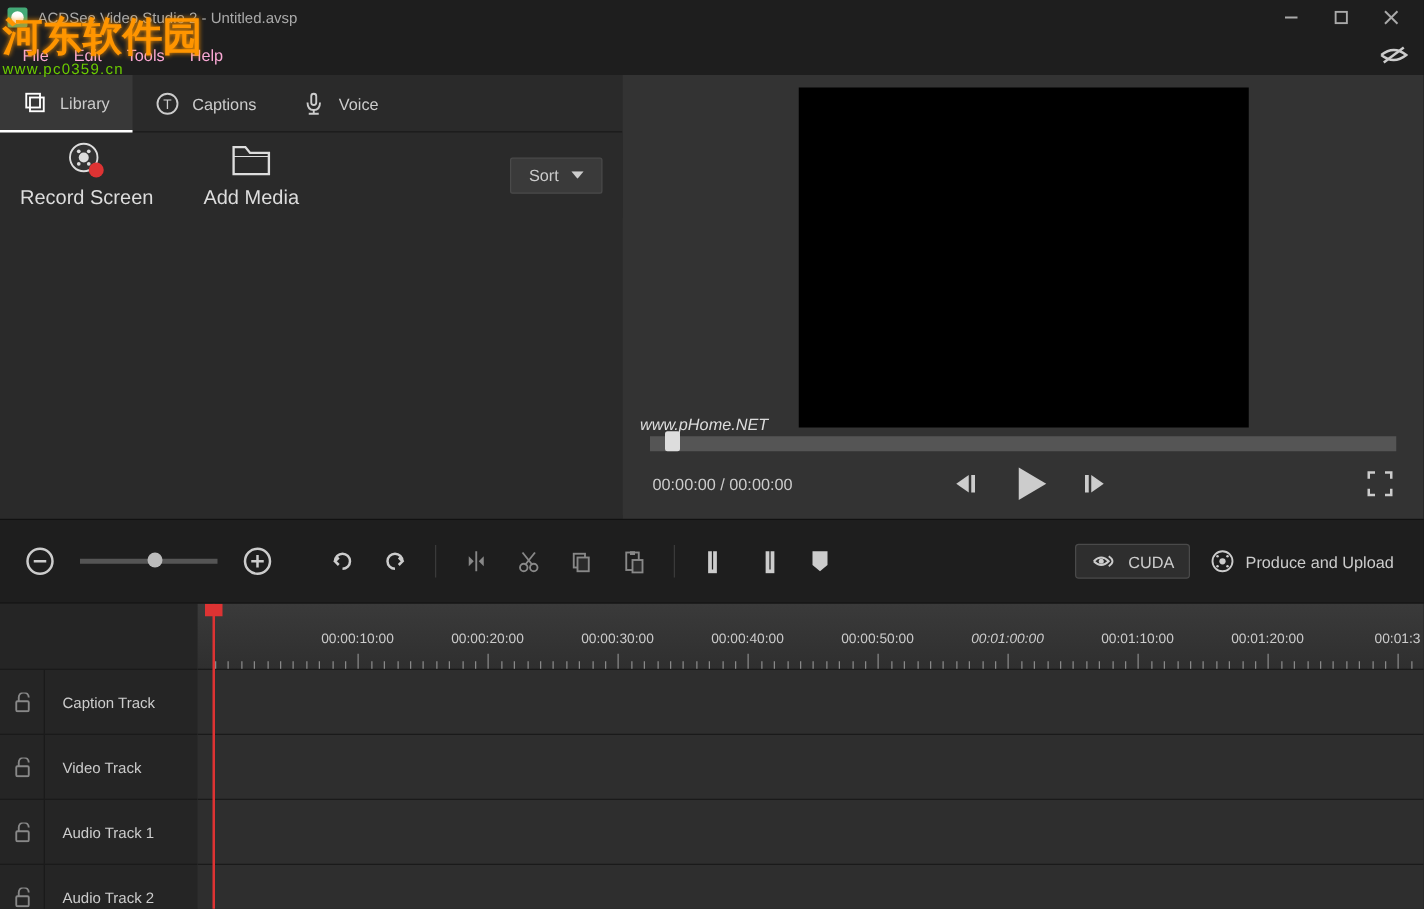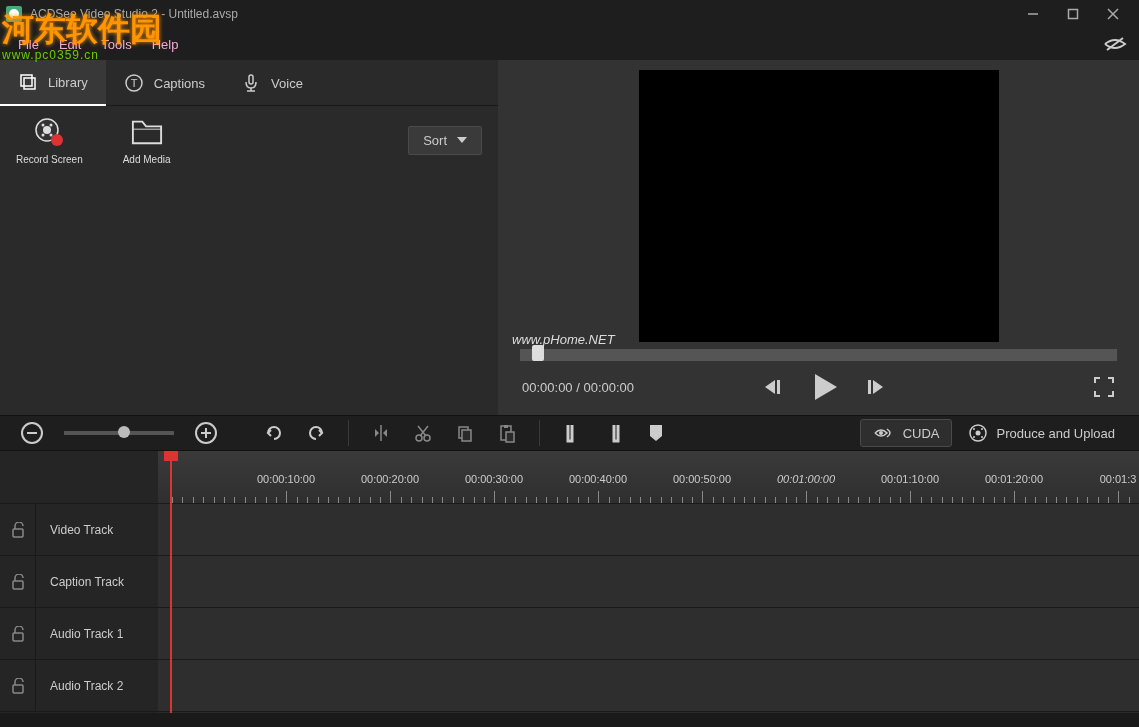--- a/index.html
+++ b/index.html
@@ -24,38 +24,38 @@
 
 
 .main { display: flex; height: 355px; }
 .left-panel { width: 498px; background: #2a2a2a; }
 .tabs { height: 46px; display: flex; background: #2a2a2a; border-bottom: 1px solid #1a1a1a; }
 .tab { display: flex; align-items: center; padding: 0 18px; height: 46px; gap: 10px; cursor: pointer; font-size: 13px; color: #ccc; }
 .tab.active { background: #383838; border-bottom: 2px solid #fff; }
 .tab-icon { width: 20px; height: 20px; display: flex; align-items: center; justify-content: center; }
 
 .library-tools { height: 68px; display: flex; align-items: center; padding: 8px 16px; gap: 40px; }
-.tool-btn { display: flex; flex-direction: column; align-items: center; gap: 6px; cursor: pointer; font-size: 10px; color: #ddd; }
+.tool-btn { display: flex; flex-direction: column; align-items: center; gap: 6px; cursor: pointer; font-size: 16px; color: #ddd; }
 .tool-icon { width: 32px; height: 32px; display: flex; align-items: center; justify-content: center; }
 .sort-dropdown { margin-left: auto; background: #3a3a3a; padding: 6px 14px; border-radius: 2px; display: flex; align-items: center; gap: 10px; cursor: pointer; font-size: 13px; border: 1px solid #4a4a4a; }
 .library-content { height: 238px; background: #2a2a2a; }
 
 .right-panel { width: 641px; background: #333; display: flex; flex-direction: column; padding: 6px; }
 .preview-area { flex: 1; display: flex; align-items: center; justify-content: center; }
 .preview-video { width: 360px; height: 272px; background: #000; }
 .preview-wm { position: absolute; font-size: 13px; color: #ddd; font-style: italic; font-family: Arial; }
 .scrub-bar { height: 12px; background: #555; margin: 4px 16px; position: relative; }
 .scrub-handle { position: absolute; left: 12px; top: -4px; width: 12px; height: 16px; background: #ddd; border-radius: 2px; }
 .playback-controls { height: 44px; display: flex; align-items: center; padding: 0 18px; }
 .time-display { font-size: 13px; color: #ccc; }
 .pc-center { flex: 1; display: flex; align-items: center; justify-content: center; gap: 22px; margin-left: -80px; }
 .pc-btn { cursor: pointer; display: flex; align-items: center; justify-content: center; }
 
 
-.toolbar { height: 36px; background: #1e1e1e; display: flex; align-items: center; padding: 0 14px; gap: 6px; border-top: 1px solid #111; border-bottom: 1px solid #111; }
+.toolbar { height: 68px; background: #1e1e1e; display: flex; align-items: center; padding: 0 14px; gap: 6px; border-top: 1px solid #111; border-bottom: 1px solid #111; }
 .tb-btn { width: 36px; height: 36px; display: flex; align-items: center; justify-content: center; cursor: pointer; color: #ccc; border-radius: 2px; }
 .zoom-slider { width: 110px; height: 4px; background: #555; margin: 0 8px; position: relative; }
 .zoom-handle { position: absolute; top: -5px; left: 54px; width: 12px; height: 12px; background: #bbb; border-radius: 50%; }
 .tb-sep { width: 1px; height: 26px; background: #3a3a3a; margin: 0 8px; }
 .toolbar .spacer { flex: 1; }
 .cuda-btn { display: flex; align-items: center; gap: 8px; background: #2e2e2e; border: 1px solid #4a4a4a; padding: 5px 12px; border-radius: 3px; font-size: 13px; cursor: pointer; }
 .produce-btn { display: flex; align-items: center; gap: 8px; padding: 5px 10px; font-size: 13px; cursor: pointer; }
 
 
 .timeline { display: flex; height: 262px; background: #2a2a2a; }
@@ -337,30 +337,30 @@
 <div class="timeline">
   <div class="track-headers">
     <div class="th-spacer"></div>
     <div class="track-header">
       <div class="lock-col">
         <svg width="14" height="16" viewBox="0 0 14 16">
             <rect x="2" y="7" width="10" height="8" rx="1" fill="none" stroke="#888" stroke-width="1.5"></rect>
             <path d="M4 7 L4 4 A3 3 0 0 1 12 4" fill="none" stroke="#888" stroke-width="1.5"></path>
           </svg>
       </div>
-      <div class="track-name">Video Track</div>
+      <div class="track-name">Caption Track</div>
     </div>
     <div class="track-header">
       <div class="lock-col">
         <svg width="14" height="16" viewBox="0 0 14 16">
             <rect x="2" y="7" width="10" height="8" rx="1" fill="none" stroke="#888" stroke-width="1.5"></rect>
             <path d="M4 7 L4 4 A3 3 0 0 1 12 4" fill="none" stroke="#888" stroke-width="1.5"></path>
           </svg>
       </div>
-      <div class="track-name">Caption Track</div>
+      <div class="track-name">Video Track</div>
     </div>
     <div class="track-header">
       <div class="lock-col">
         <svg width="14" height="16" viewBox="0 0 14 16">
             <rect x="2" y="7" width="10" height="8" rx="1" fill="none" stroke="#888" stroke-width="1.5"></rect>
             <path d="M4 7 L4 4 A3 3 0 0 1 12 4" fill="none" stroke="#888" stroke-width="1.5"></path>
           </svg>
       </div>
       <div class="track-name">Audio Track 1</div>
     </div>

